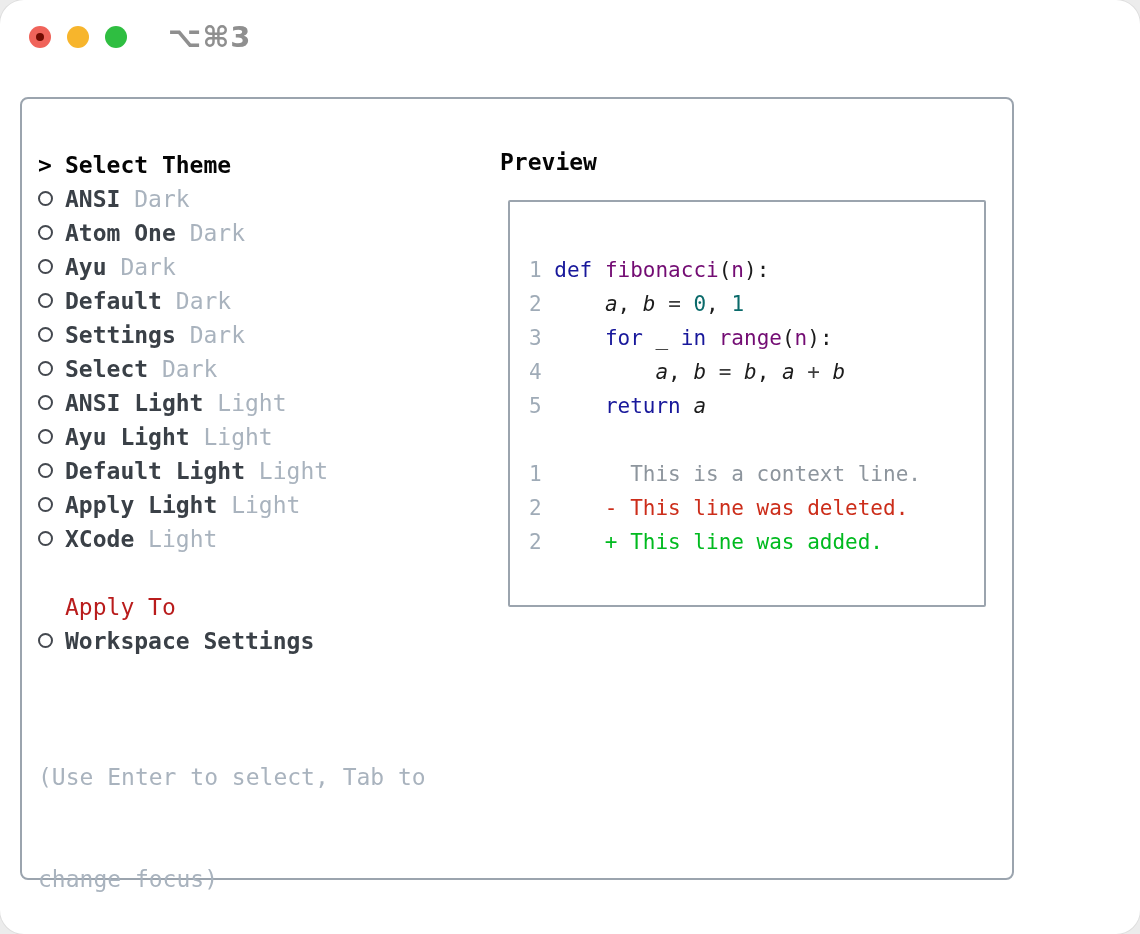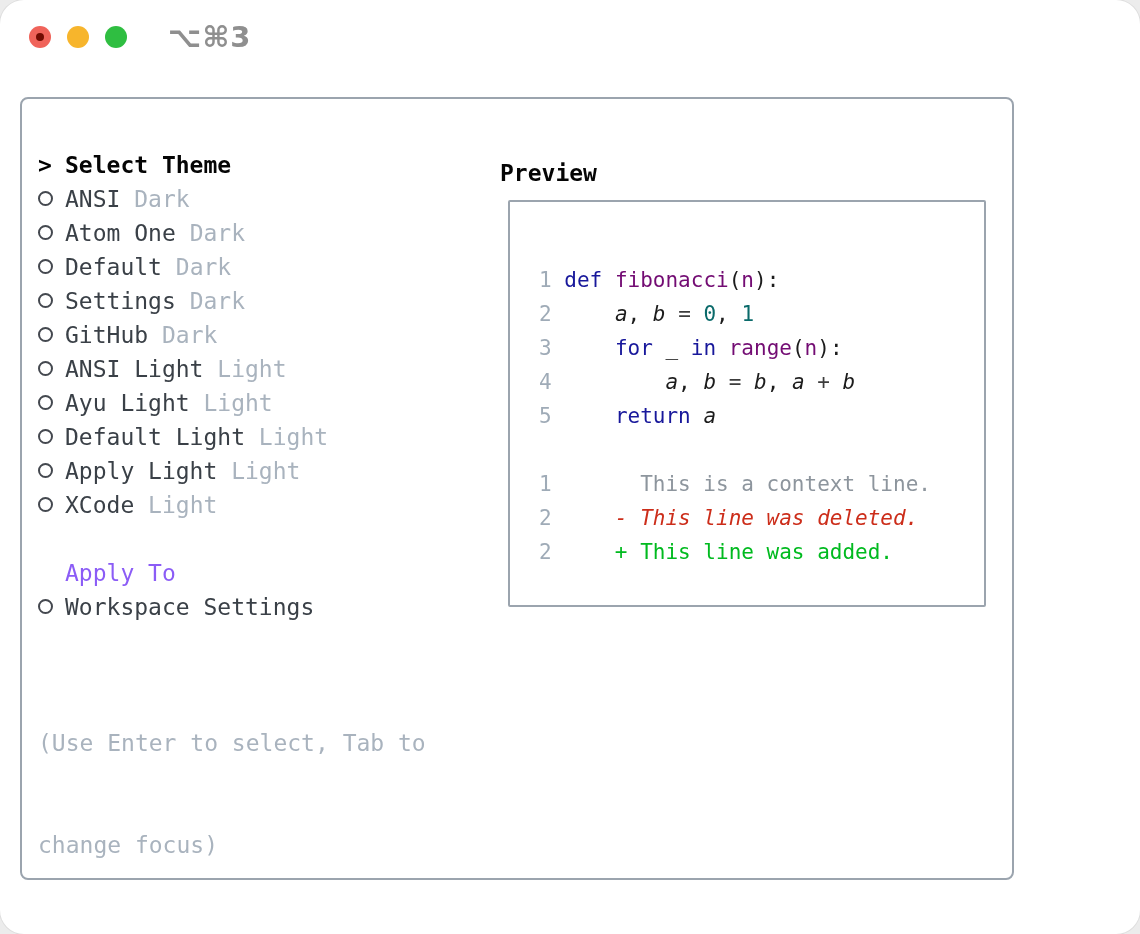--- a/index.html
+++ b/index.html
@@ -39,47 +39,47 @@
   .left-col{
     position:absolute;left:38px;top:148px;
     font-size:23px;color:var(--text_primary);
   }
   .row{position:relative;height:34px;line-height:34px;padding-left:27px;white-space:pre;}
   .mk-prompt{position:absolute;left:0;top:0;line-height:34px;font-weight:bold;color:#000;}
   .mk-circle{position:absolute;left:0;top:9px;width:15px;height:15px;border-radius:50%;box-sizing:border-box;}
   .mk-ring{border:2.5px solid var(--ring);}
   .mk-filled{background:var(--accent_green);}
   .hdr{font-weight:bold;color:#050505;margin-top:16px;}
-  .nm{color:var(--text_primary);}
+  .nm{color:var(--text_primary);font-weight:bold;}
   .nm.sel{color:var(--accent_green);}
   .vr{color:var(--text_secondary);margin-top:12px;}
-  .apply-title{color:#8b5cf6;}
+  .apply-title{color:#b91c1c;}
   .spacer{height:34px;}
   .hint{color:var(--text_secondary);font-size:23px;line-height:34px;white-space:pre;}
   
   .preview-title{
-    position:absolute;left:500px;top:156px;height:34px;line-height:34px;
+    position:absolute;left:500px;top:145px;height:34px;line-height:34px;
     font-size:23px;font-weight:bold;color:#050505;
   }
   .preview-box{
     position:absolute;left:508px;top:200px;width:478px;height:407px;
     border:2px solid var(--border);box-sizing:border-box;background:#fff;
     border-radius:2px;
   }
-  .code{margin:12px;padding:49px 14px 0 17px;font-size:21px;line-height:34px;font-family:inherit;}
+  .code{margin:2px;padding:49px 14px 0 17px;font-size:21px;line-height:34px;font-family:inherit;}
   .code-line{height:34px;white-space:pre;}
   .tok-num{color:var(--line_number);}
   .tok-kw{color:var(--keyword);}
   .tok-fn{color:var(--function);}
   .tok-lit{color:var(--literal);}
   .tok-pl{color:var(--plain);}
   .tok-op{color:var(--operator);}
   .tok-var{color:var(--plain);font-style:italic;}
   .tok-ctx{color:var(--context);}
-  .tok-del{color:var(--deleted);font-style:italic;}
+  .tok-del{color:var(--deleted);}
   .tok-add{color:var(--added);}
 </style>
 </head>
 <body>
 
 <div class="window">
 
   <div>
     <span class="light red">
         <span class="red-dot"></span>
@@ -89,23 +89,24 @@
     <span class="window-title">⌥⌘3</span>
   </div>
 
   <div class="panel"></div>
 
   <div class="left-col">
     <div>
         <div class="row"><span class="mk-prompt">&gt;</span><span class="hdr">Select Theme</span></div>
         <div class="row"><span class="mk-circle mk-ring"></span><span class="nm">ANSI</span><span class="vr"> Dark</span></div>
         <div class="row"><span class="mk-circle mk-ring"></span><span class="nm">Atom One</span><span class="vr"> Dark</span></div>
+        <div class="row"><span class="mk-circle mk-ring"></span><span class="nm">Ayu</span><span class="vr"> Dark</span></div>
         <div class="row"><span class="mk-circle mk-ring"></span><span class="nm">Default</span><span class="vr"> Dark</span></div>
         <div class="row"><span class="mk-circle mk-ring"></span><span class="nm">Settings</span><span class="vr"> Dark</span></div>
-        <div class="row"><span class="mk-circle mk-ring"></span><span class="nm">GitHub</span><span class="vr"> Dark</span></div>
+        <div class="row"><span class="mk-circle mk-ring"></span><span class="nm">Select</span><span class="vr"> Dark</span></div>
         <div class="row"><span class="mk-circle mk-ring"></span><span class="nm">ANSI Light</span><span class="vr"> Light</span></div>
         <div class="row"><span class="mk-circle mk-ring"></span><span class="nm">Ayu Light</span><span class="vr"> Light</span></div>
         <div class="row"><span class="mk-circle mk-ring"></span><span class="nm">Default Light</span><span class="vr"> Light</span></div>
         <div class="row"><span class="mk-circle mk-ring"></span><span class="nm">Apply Light</span><span class="vr"> Light</span></div>
         <div class="row"><span class="mk-circle mk-ring"></span><span class="nm">XCode</span><span class="vr"> Light</span></div>
       </div>
     <div class="spacer"></div>
     <div>
         <div class="row"><span class="apply-title">Apply To</span></div>
         <div class="row"><span class="mk-circle mk-ring"></span><span class="nm">Workspace Settings</span></div>

